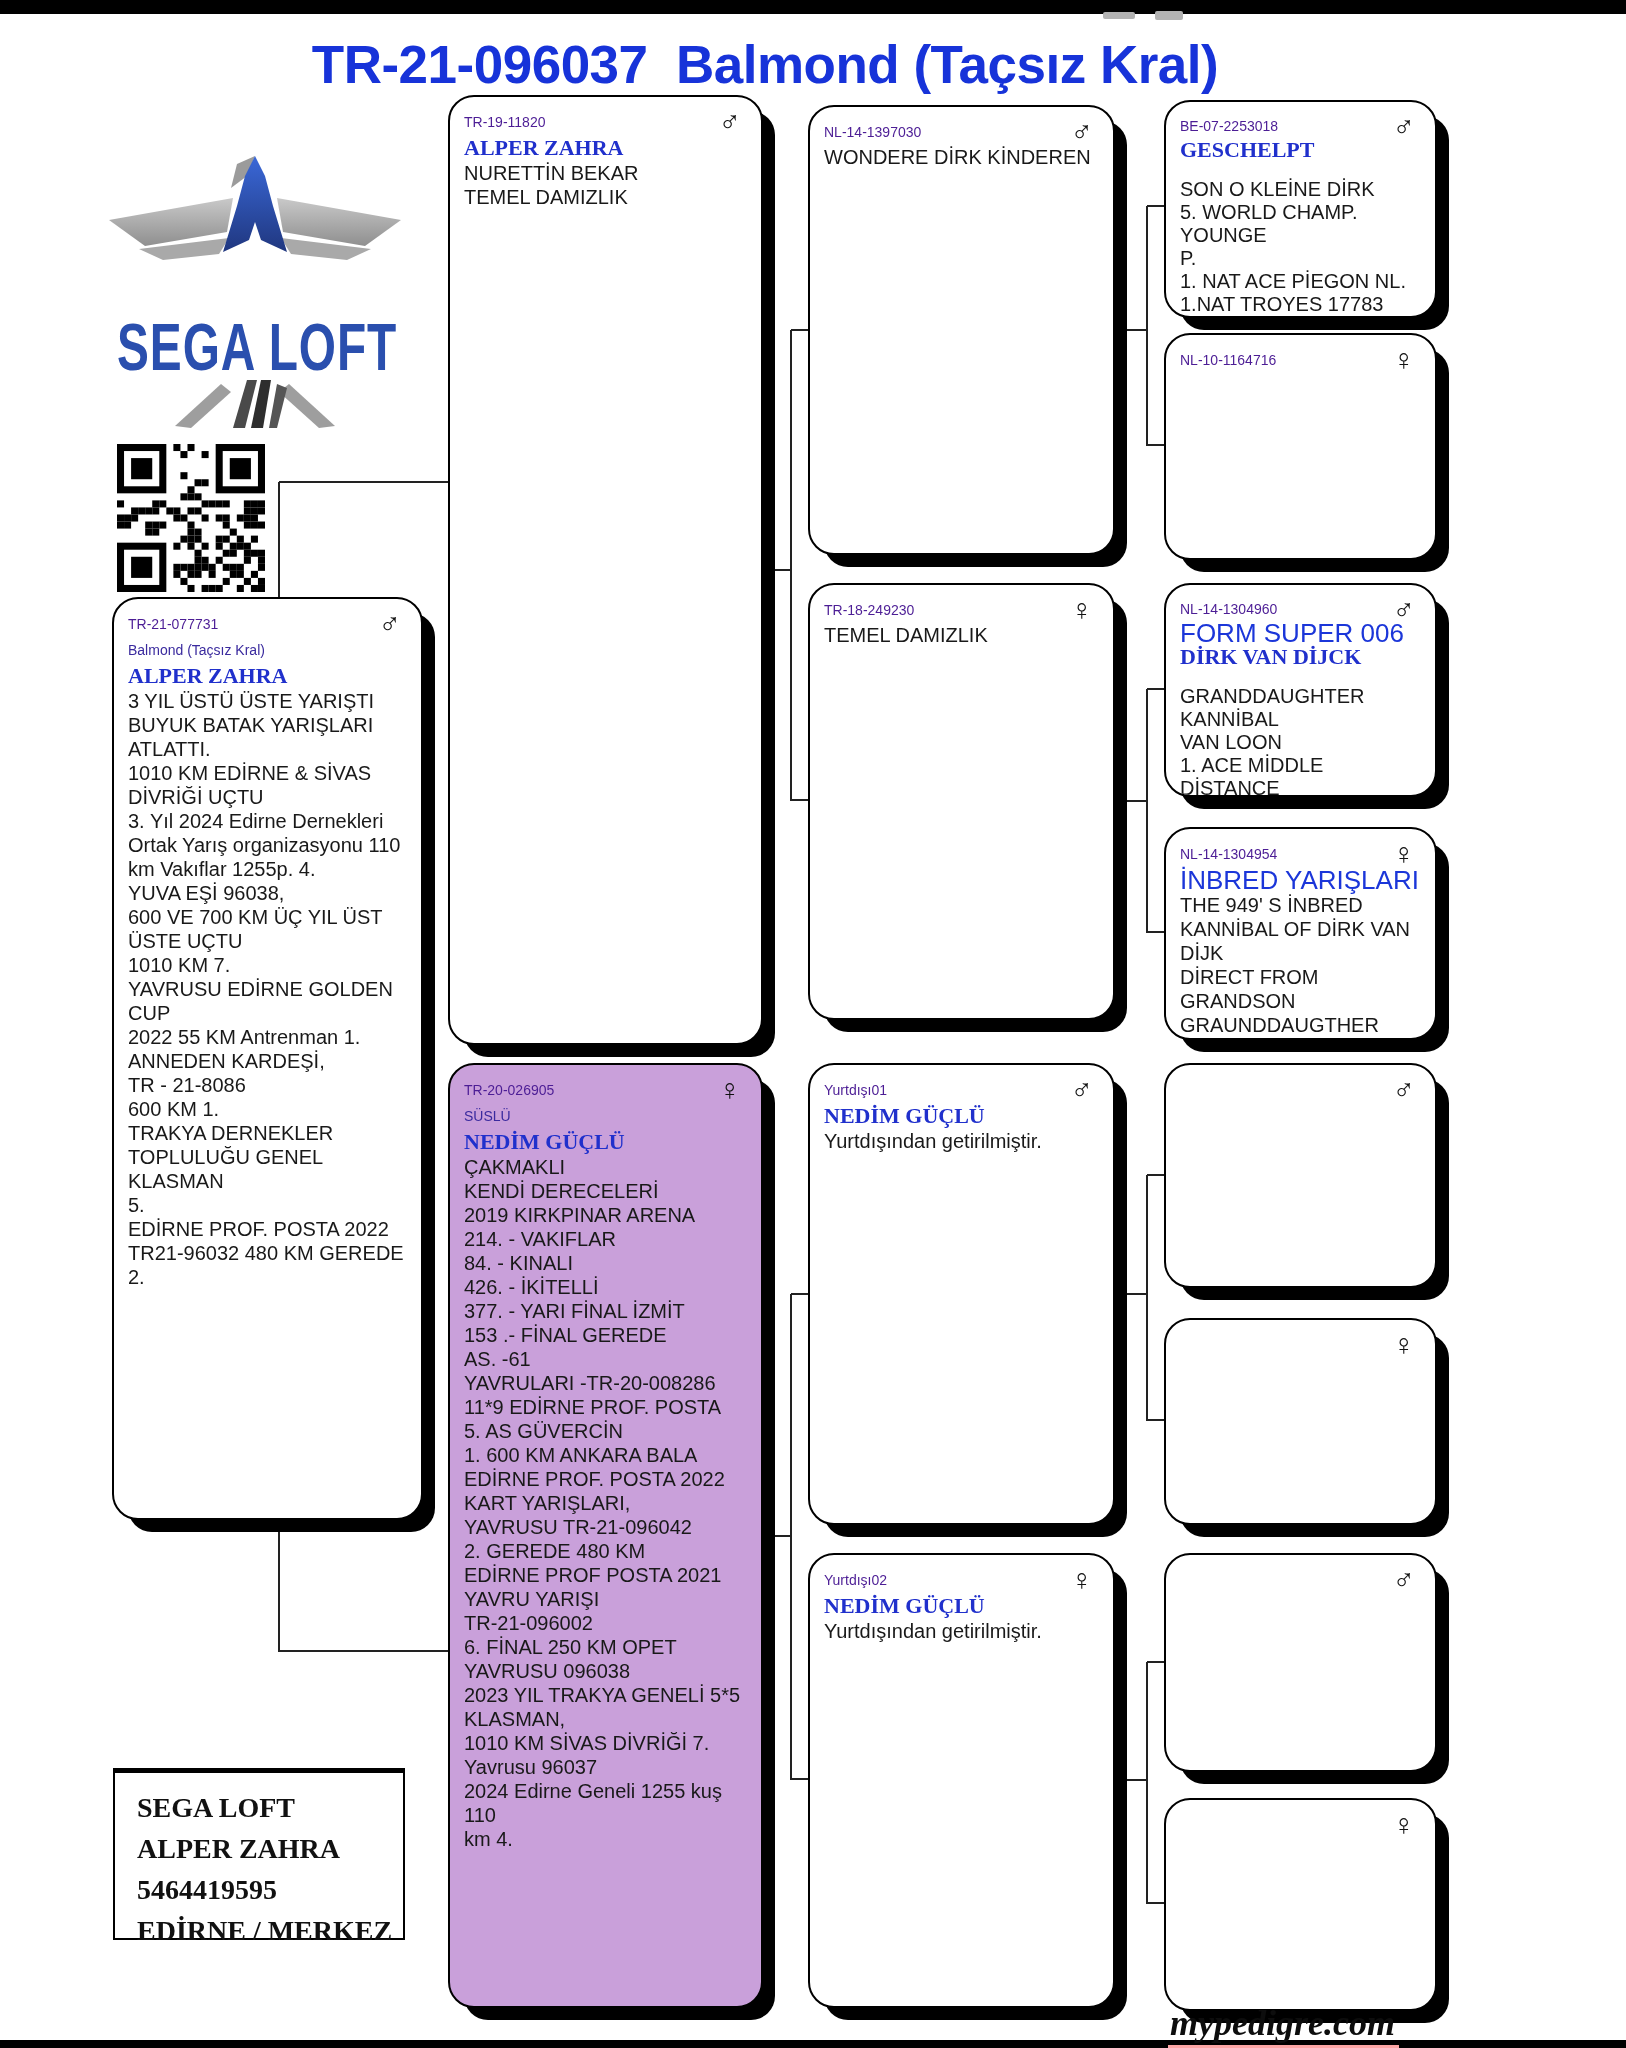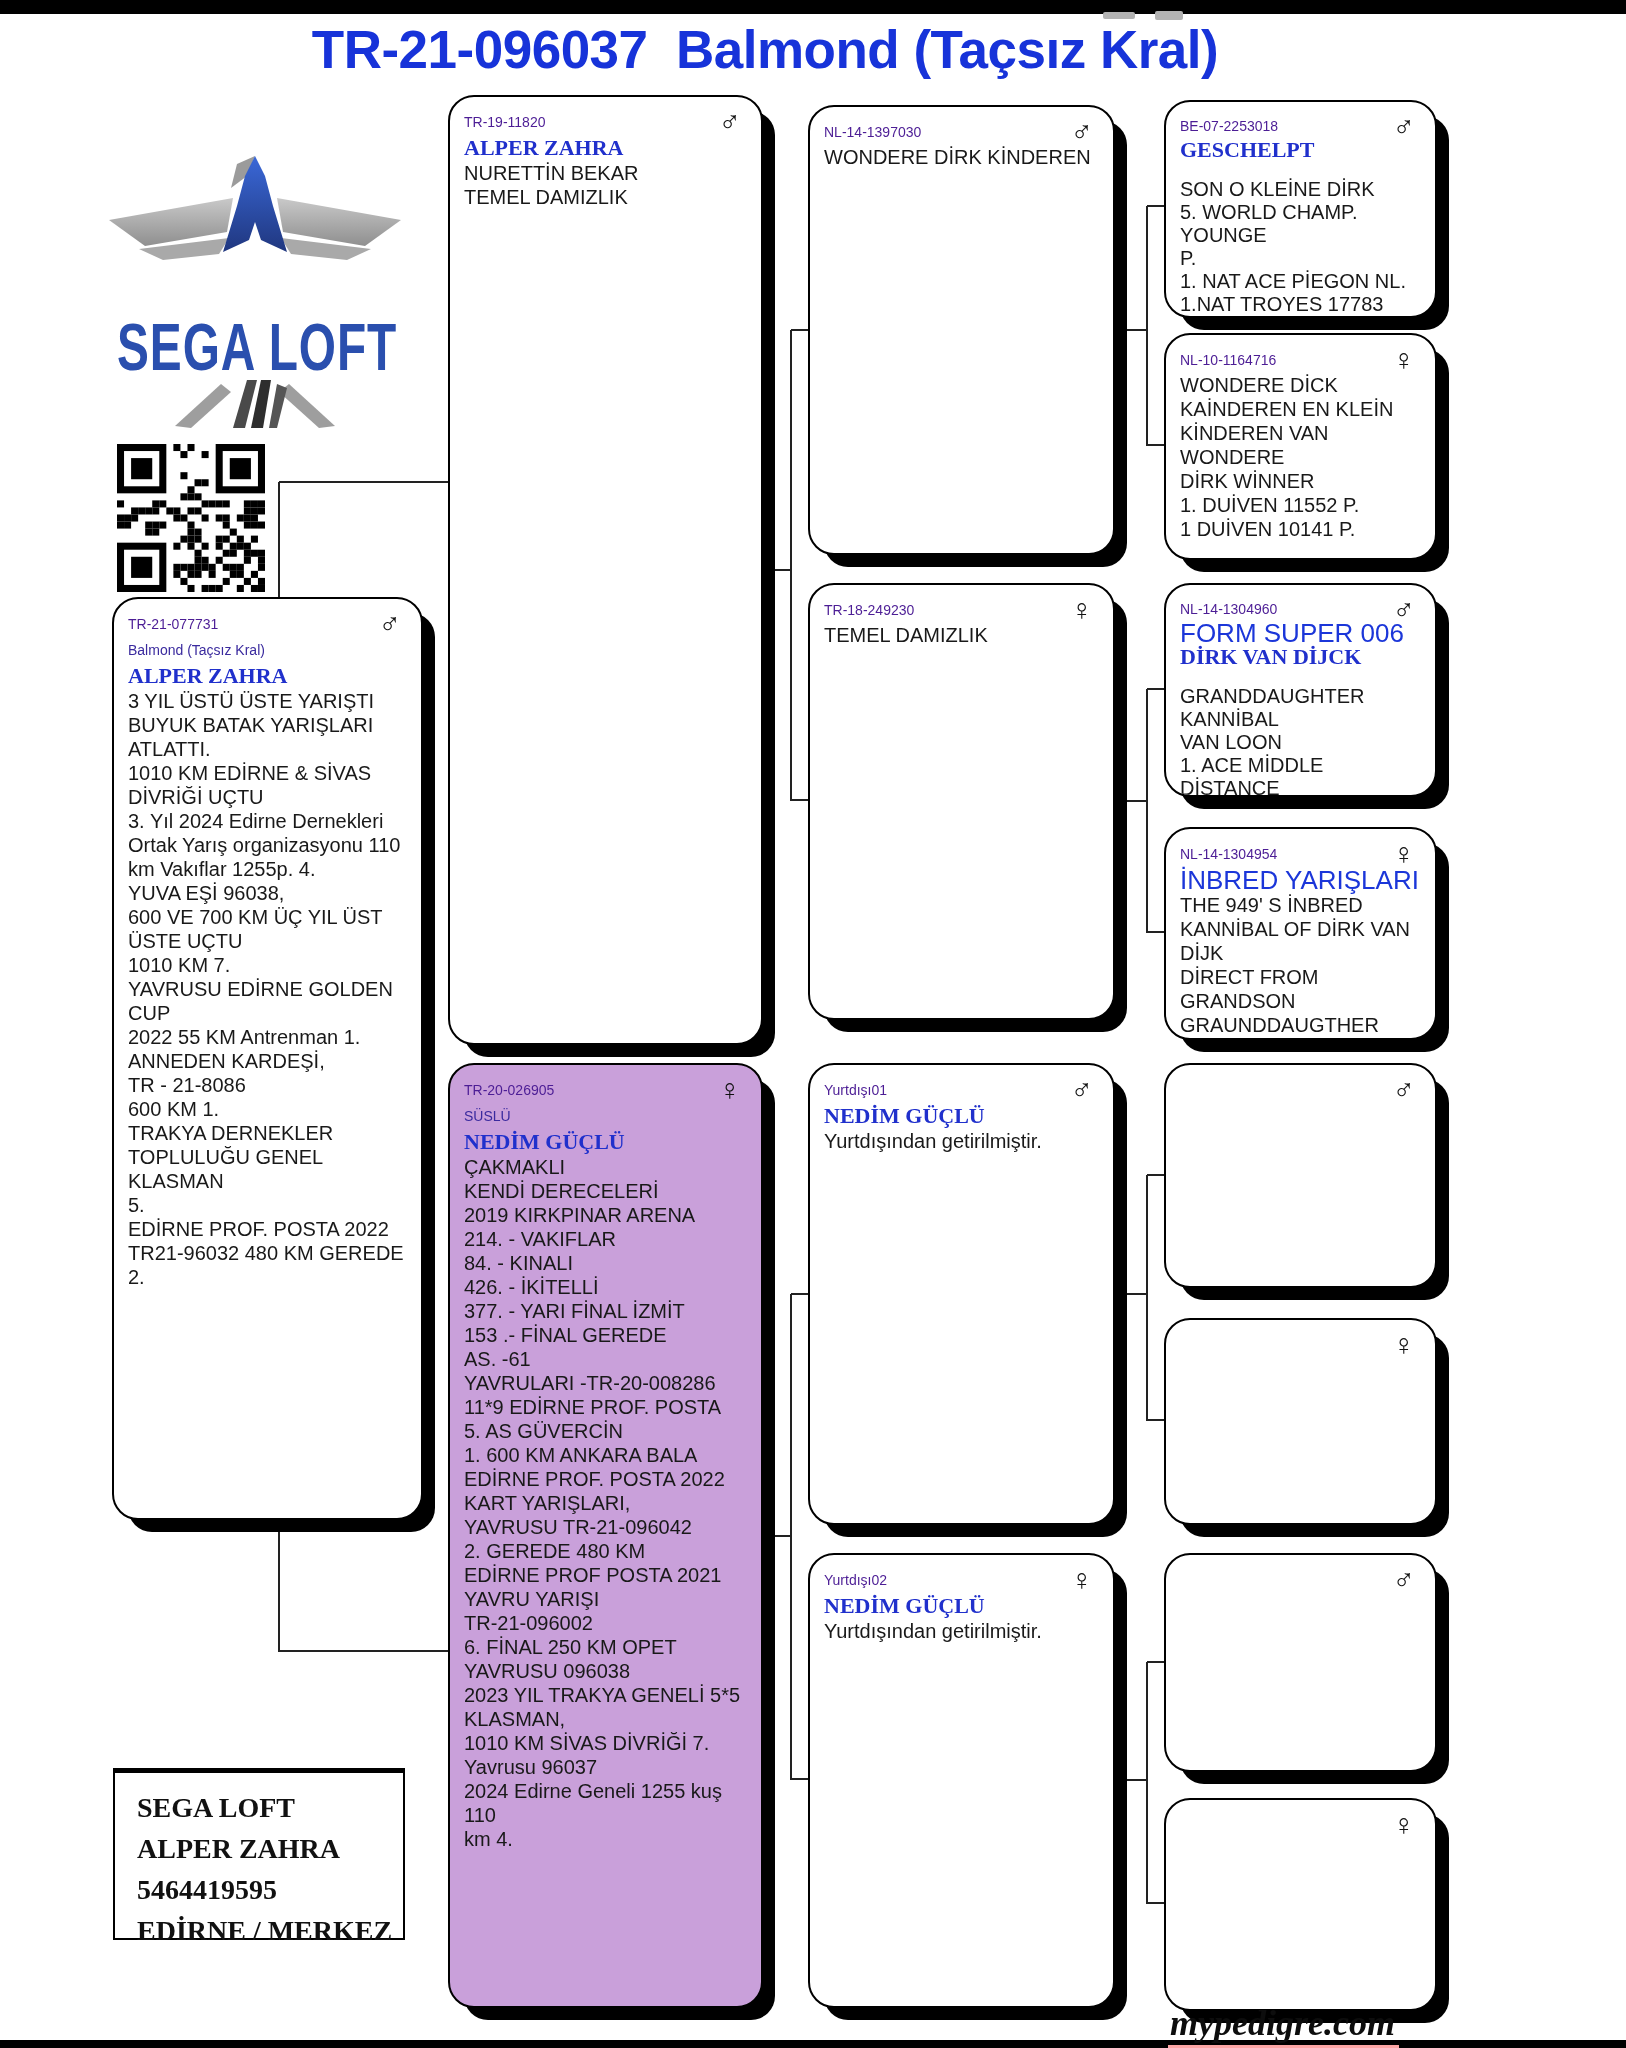--- a/index.html
+++ b/index.html
@@ -2,21 +2,21 @@
 <html><head>
 <meta charset="utf-8">
 <style>
   html,body{margin:0;padding:0;background:#e8e8e8;}
   .page{position:relative;width:1626px;height:2048px;background:#ffffff;overflow:hidden;
         font-family:"Liberation Sans","DejaVu Sans",sans-serif;}
   .bar{position:absolute;left:0;width:1626px;background:#000;}
   .topbar{top:0;height:14px;}
   .bottombar{top:2040px;height:8px;}
   .smudge{position:absolute;background:#b3b3b3;border-radius:2px;}
-  .title{position:absolute;left:90px;top:19px;width:1350px;text-align:center;
+  .title{position:absolute;left:90px;top:34px;width:1350px;text-align:center;
          font-size:53px;font-weight:bold;letter-spacing:-0.5px;color:#1733d9;white-space:pre;}
 
   
   .connectors{position:absolute;left:0;top:0;z-index:1;}
 
   
   .pbox{position:absolute;z-index:2;background:#fff;border:2px solid #000;border-radius:26px;
         box-shadow:14px 14px 0 -2px #000;padding:12px 14px;box-sizing:border-box;overflow:hidden;}
   .pbox.purple{background:#c9a0da;}
   .ring{color:#4c1d95;font-size:14px;line-height:26px;}
@@ -376,26 +376,20 @@
 1. NAT ACE PİEGON NL.
 1.NAT TROYES 17783
 1. NAT BOURGES 7156
 1. MAASEİLK 2552 P.</div>
   </div>
 
   <div class="pbox b-ggm1">
     <span class="sex">♀</span>
     <div class="ring">NL-10-1164716</div>
 
-    <div class="bbody">WONDERE DİCK
-KAİNDEREN EN KLEİN
-KİNDEREN VAN WONDERE
-DİRK WİNNER
-1. DUİVEN 11552 P.
-1 DUİVEN 10141 P.</div>
   </div>
 
   <div class="pbox clip b-ggf2">
     <span class="sex">♂</span>
     <div class="ring">NL-14-1304960</div>
 
     <div class="bsub">FORM SUPER 006</div>
     <div class="bowner">DİRK VAN DİJCK</div>
     <div class="bbody">GRANDDAUGHTER
 KANNİBAL

